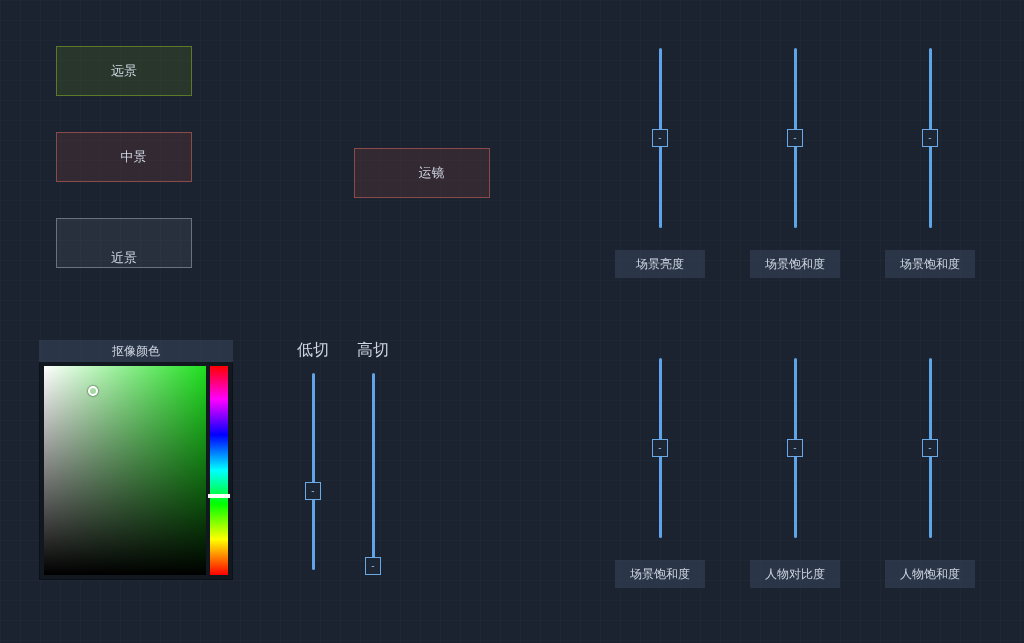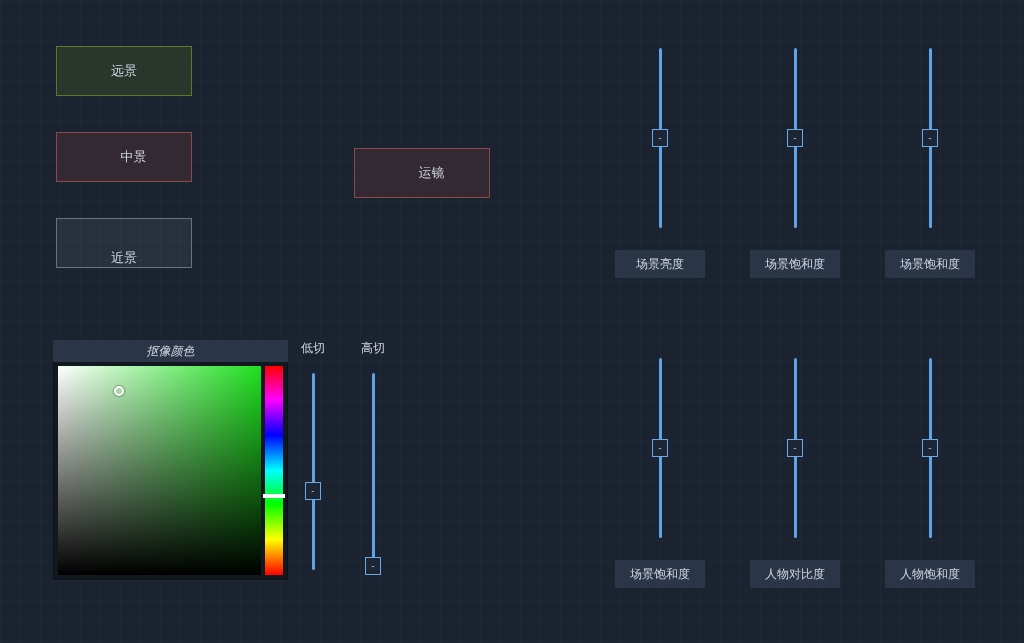--- a/index.html
+++ b/index.html
@@ -21,21 +21,21 @@
   width: 136px; height: 50px;
   border: 1px solid;
   display: flex; align-items: center; justify-content: center;
   cursor: pointer;
   font-size: 13px;
 }
 .shot-green  { border-color: #5a7a2a; background: rgba(80,110,30,0.25); }
 .shot-red    { border-color: #8a4a4a; background: rgba(120,60,60,0.25); padding-left: 19px; }
 .shot-grey   { border-color: #6a7280; background: rgba(100,110,125,0.18); align-items: flex-end; }
 
-.color-section { position: absolute; left: 53px; top: 340px; width: 235px; font-style: italic; }
+.color-section { position: absolute; left: 39px; top: 340px; width: 194px; }
 .section-header {
   height: 22px; background: rgba(60,75,100,0.45);
   display: flex; align-items: center; justify-content: center;
   font-size: 12px;
 }
 .color-body {
   height: 218px; display: flex; border: 1px solid #0c1018; border-top: none;
   background: #121820;
 }
 .sv-box {
@@ -59,21 +59,21 @@
 .hue-cursor {
   position: absolute; left: -2px; width: 22px; height: 4px;
   background: #fff; transform: translateY(-50%);
 }
 
 .vslider {
   position: absolute; width: 42px;
   display: flex; flex-direction: column; align-items: center;
 }
 .vslider .label {
-  height: 20px; font-size: 12px; margin-bottom: 13px;
+  height: 20px; font-size: 16px; margin-bottom: 13px;
 }
 .vslider .track {
   width: 3px; background: #5fa4e6; position: relative; flex: 1;
   border-radius: 2px;
 }
 .vslider .thumb {
   position: absolute; left: 50%; transform: translate(-50%, -50%);
   width: 16px; height: 18px;
   border: 1px solid #6aa8e6; background: #1c2635;
   display: flex; align-items: center; justify-content: center;

